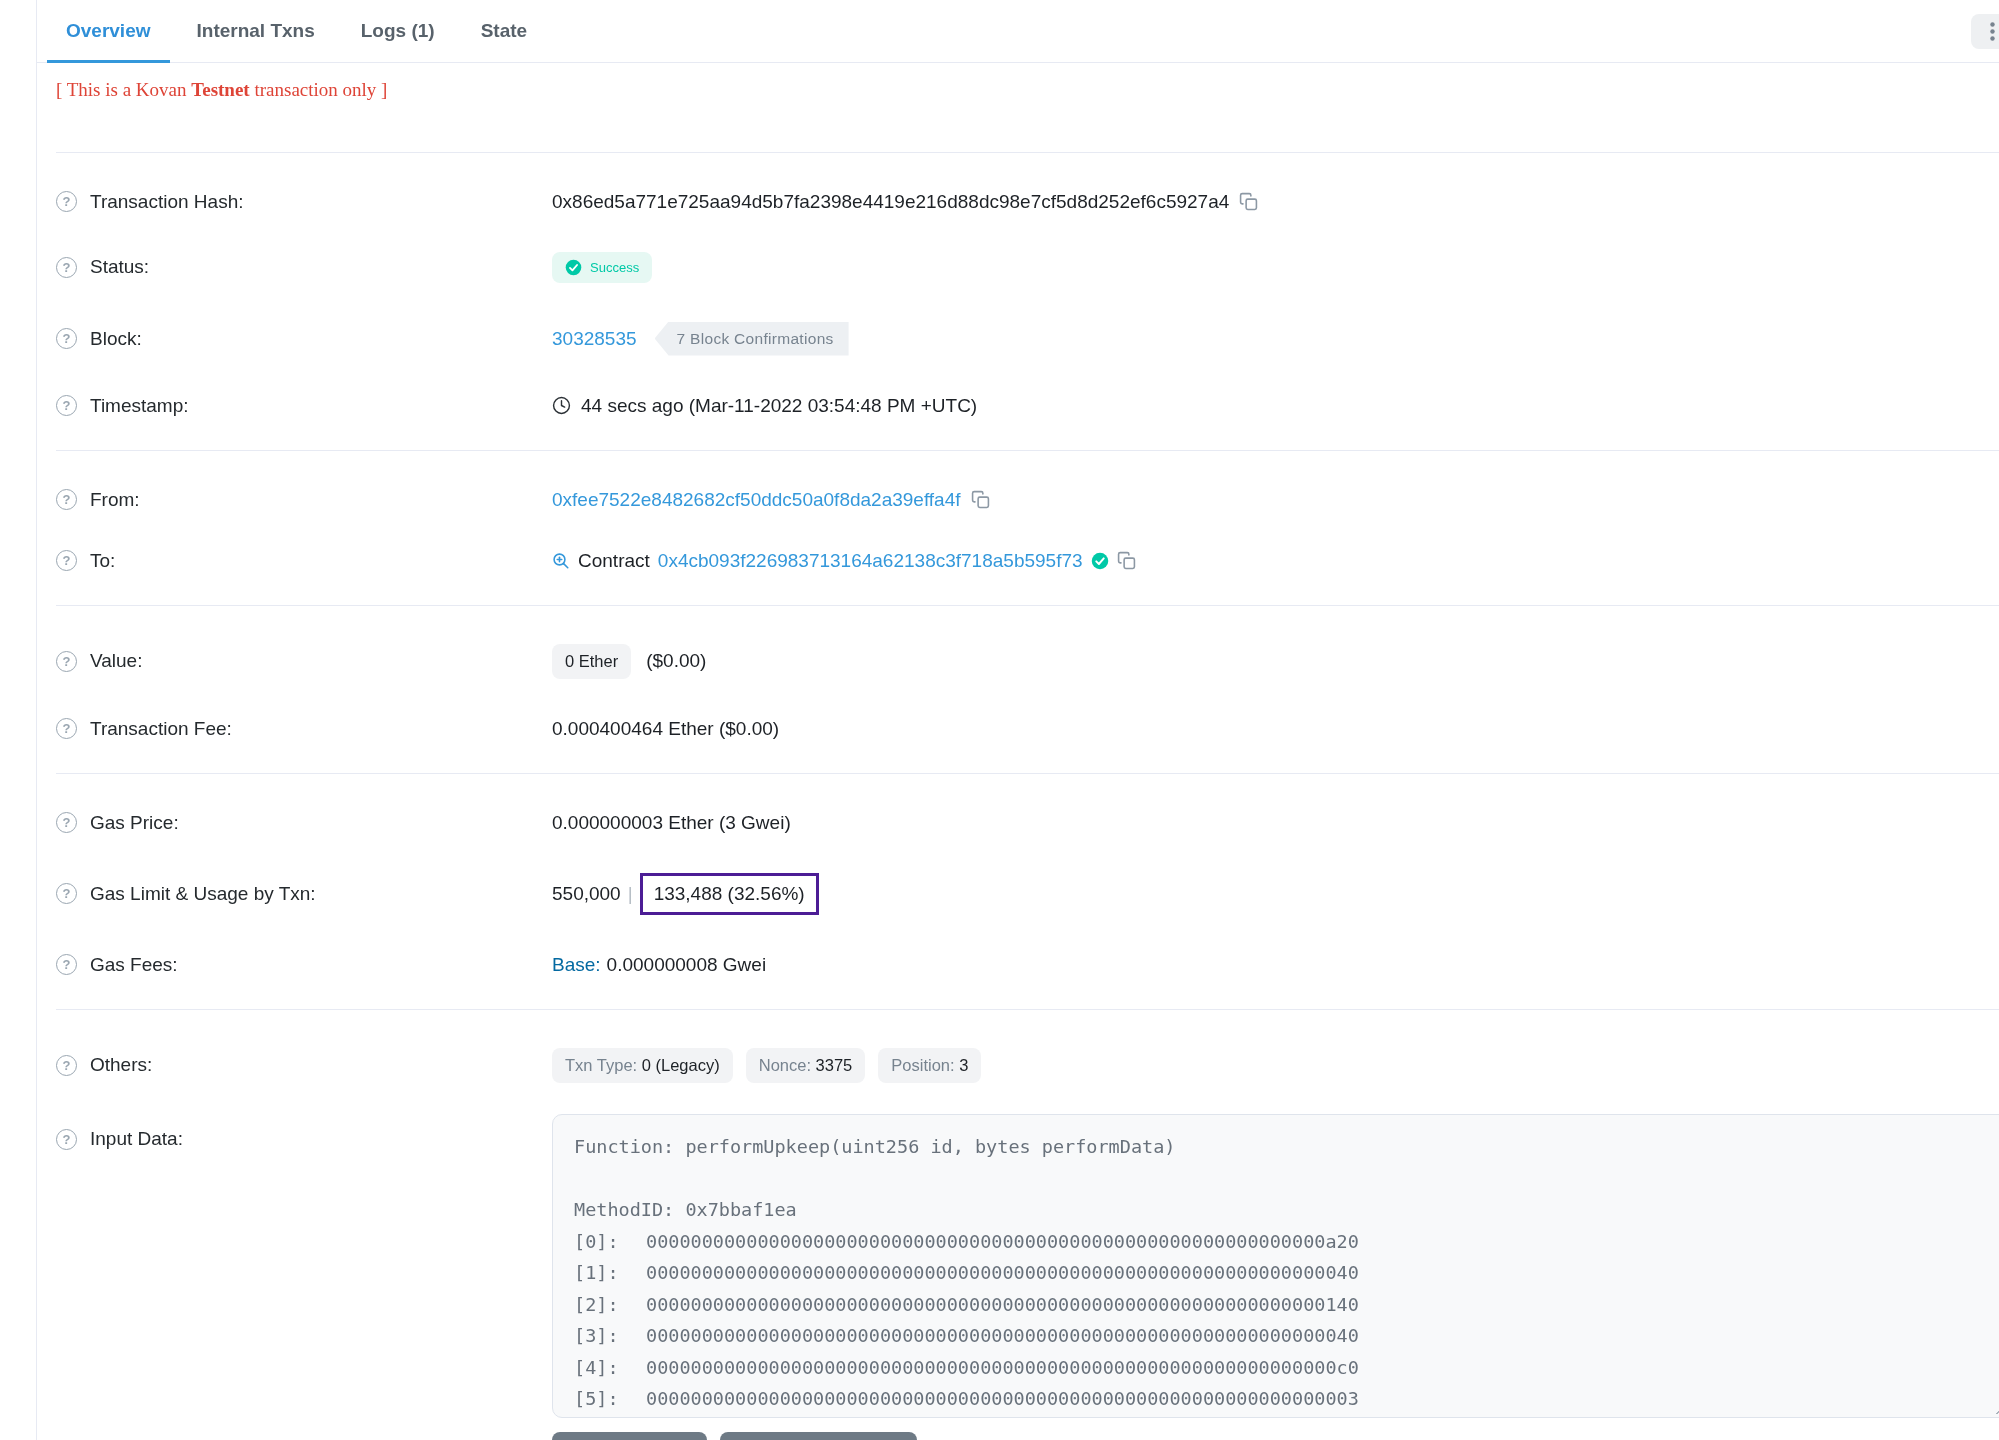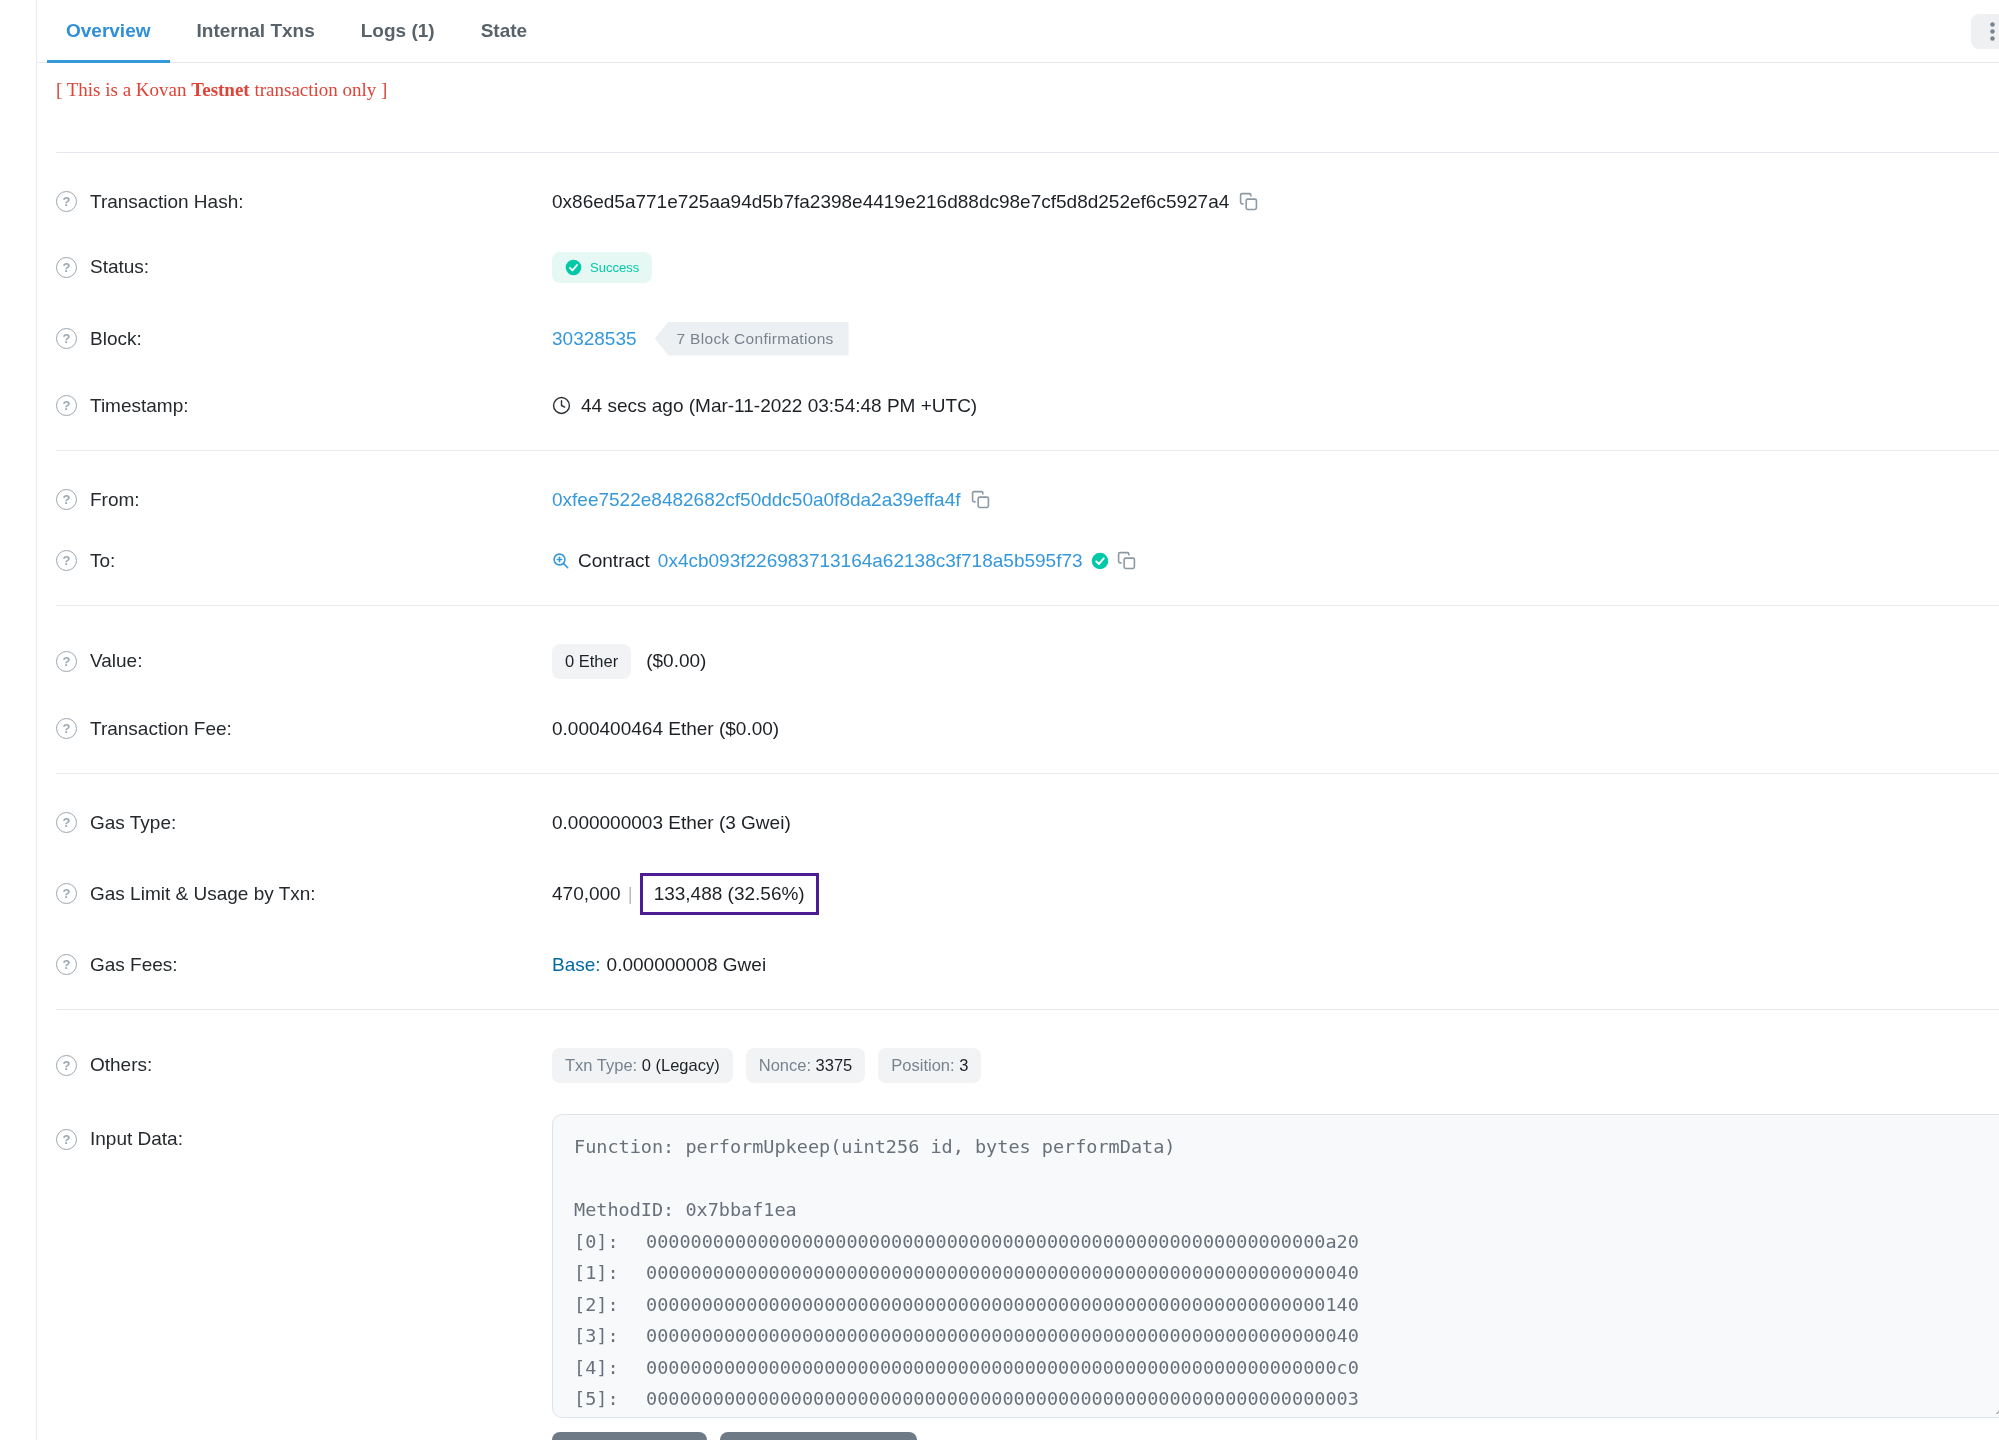--- a/index.html
+++ b/index.html
@@ -217,34 +217,34 @@
         <div class="val">
           <span>0.000400464 Ether ($0.00)</span>
         </div>
       </div>
 
       <hr class="sep">
 
       <div class="row">
         <div class="lbl">
           <span class="qicon"></span>
-          <span>Gas Type:</span>
+          <span>Gas Price:</span>
         </div>
         <div class="val">
           <span>0.000000003 Ether (3 Gwei)</span>
         </div>
       </div>
 
       <div class="row">
         <div class="lbl">
           <span class="qicon"></span>
           <span>Gas Limit &amp; Usage by Txn:</span>
         </div>
         <div class="val" style="gap:0">
-          <span>470,000</span>
+          <span>550,000</span>
           <span class="sep-pipe">|</span>
           <span class="red-box">133,488 (32.56%)</span>
         </div>
       </div>
 
       <div class="row">
         <div class="lbl">
           <span class="qicon"></span>
           <span>Gas Fees:</span>
         </div>

